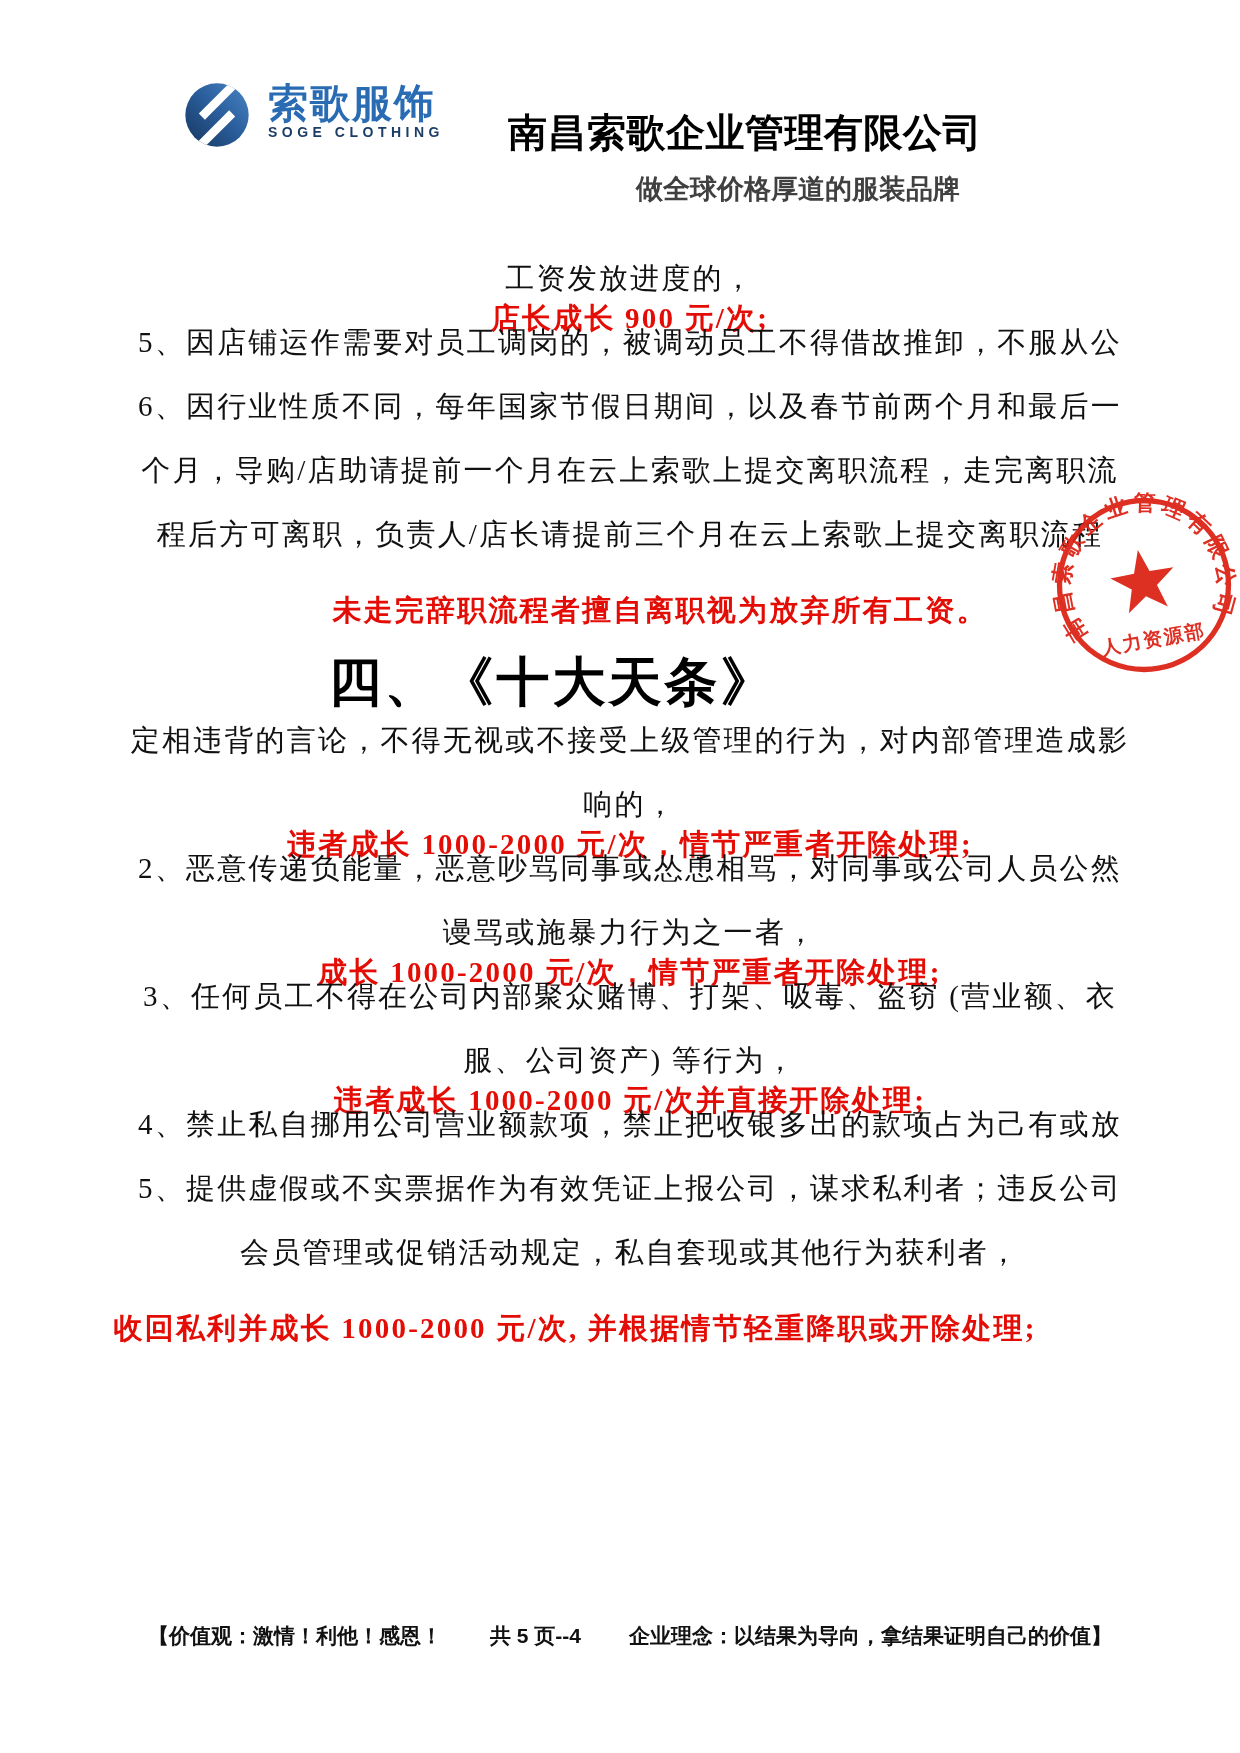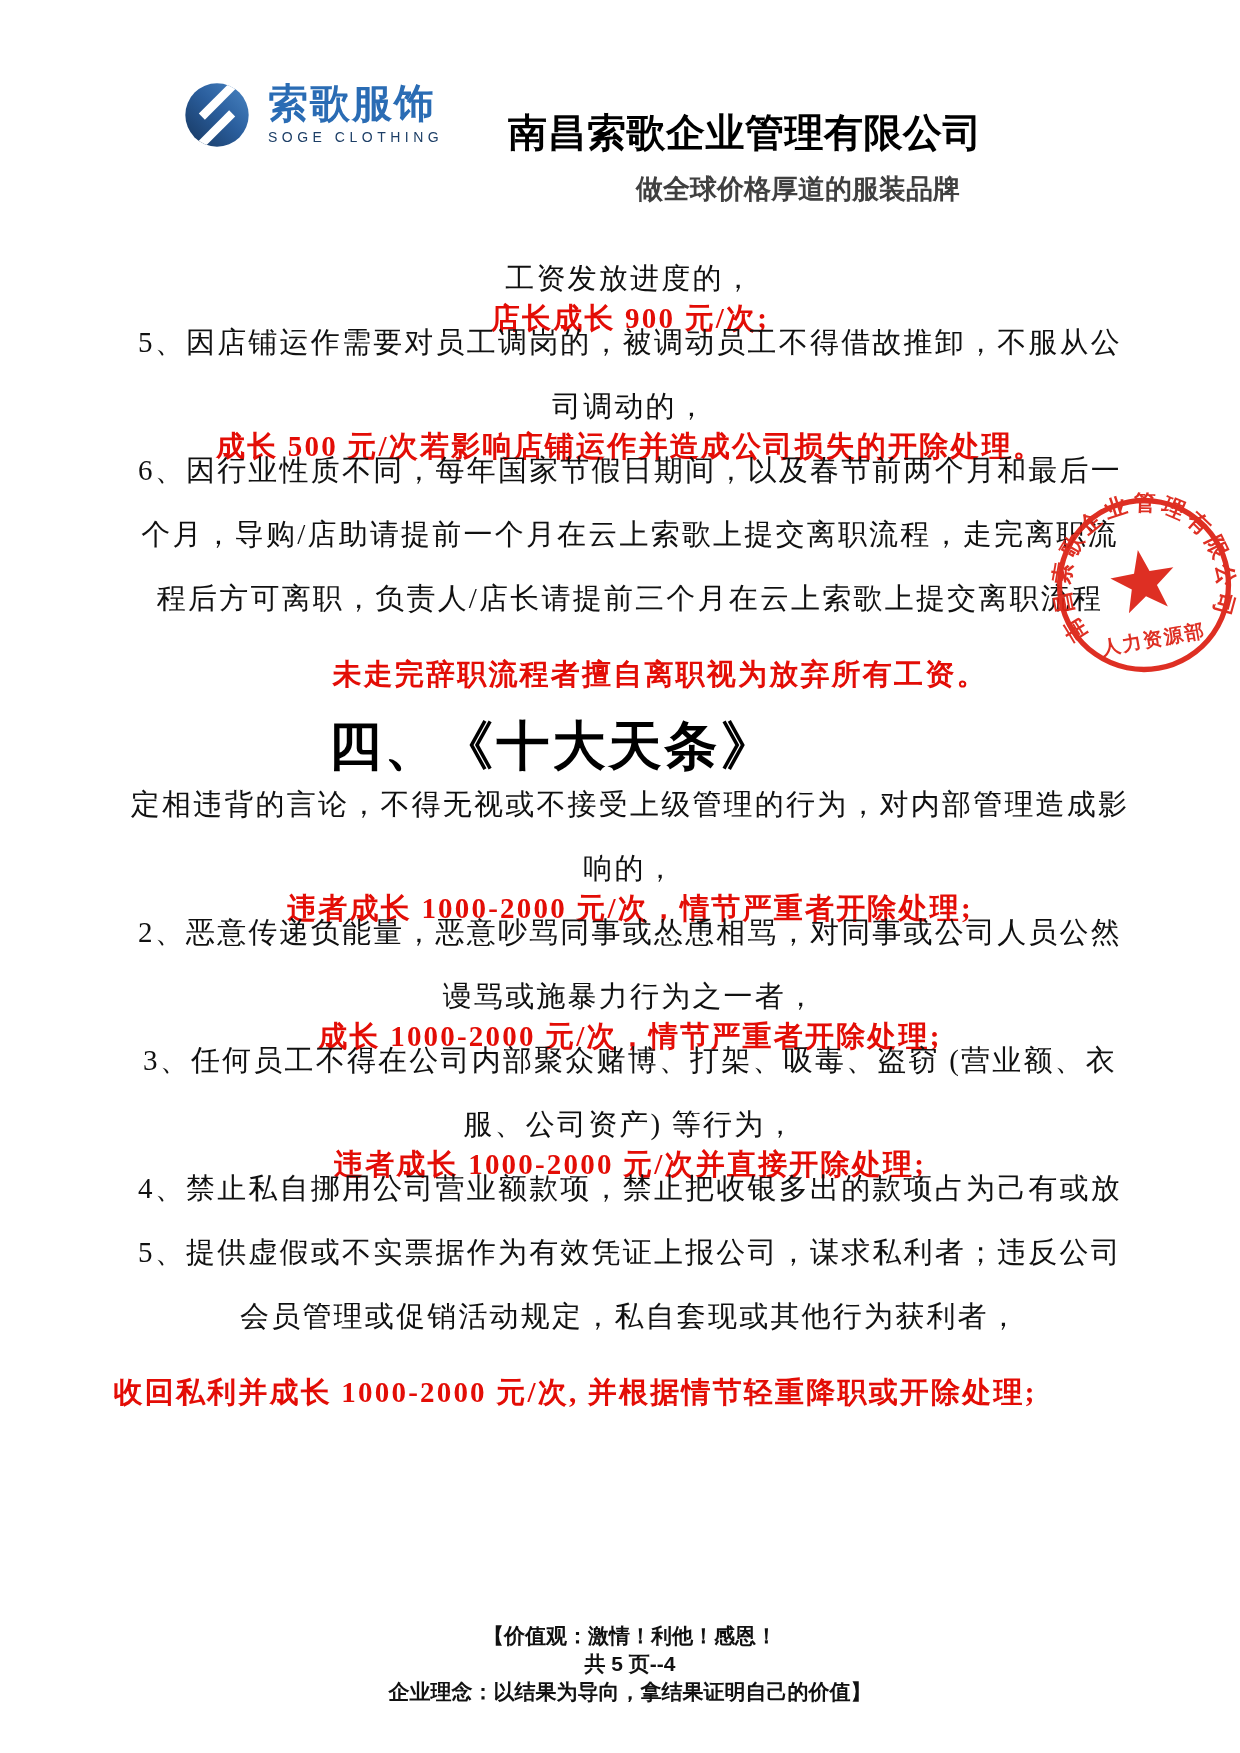--- a/index.html
+++ b/index.html
@@ -6,22 +6,22 @@
   .page{
     position:relative; width:1240px; height:1753px; margin:0 auto;
     background:#ffffff; overflow:hidden;
     font-family:"Liberation Serif","DejaVu Serif",serif; color:#111;
   }
   
   .logo{position:absolute; left:184px; top:82px; display:flex; align-items:flex-start; gap:18px;}
   .logo-icon{width:66px; height:66px; flex:0 0 66px;}
   .logo-cn{font-size:40px; font-weight:700; color:#2a6cb4; line-height:1.05;
            font-family:"Liberation Sans",sans-serif; letter-spacing:2px;}
-  .logo-en{font-size:14px; font-weight:400; color:#1c3e66; letter-spacing:4.5px;
-           font-family:"Liberation Sans",sans-serif; margin-top:5px;}
+  .logo-en{font-size:14px; font-weight:700; color:#1c3e66; letter-spacing:4.5px;
+           font-family:"Liberation Sans",sans-serif; }
   .company-title{position:absolute; left:508px; top:108px; font-size:39px; font-weight:900;
            color:#000; font-family:"Liberation Sans",sans-serif; letter-spacing:.5px; line-height:1.3;}
   .tagline{position:absolute; left:636px; top:172px; font-size:27px; font-weight:700;
            color:#404040; font-family:"Liberation Sans",sans-serif; line-height:1.3;}
   
   .doc-body{position:absolute; left:148px; top:259px; width:964px;}
   .line{height:64px; display:flex; align-items:center; font-size:29px;
         letter-spacing:2.2px; white-space:nowrap;flex-direction:column;}
   .red{color:#e30d06; font-weight:700;}
   .l-between{justify-content:space-between;}
@@ -29,21 +29,21 @@
   .shift-right{padding-left:60px;}
   .shift-left{padding-right:110px;}
   .section-heading{height:78px; line-height:78px; text-align:center; padding-right:155px;
         font-size:53px; font-weight:700; letter-spacing:3px; color:#000000;}
   
   .stamp{position:absolute; left:1048px; top:489px; width:192px; height:192px;
          opacity:.95; pointer-events:none;}
   
   .footer{position:absolute; left:148px; top:1622px; width:964px; display:flex;
           justify-content:space-between; align-items:center;
-          font-family:"Liberation Sans",sans-serif; font-size:21px; font-weight:700; color:#111;flex-direction:column;}
+          font-family:"Liberation Sans",sans-serif; font-size:21px; font-weight:700; color:#111;}
 </style>
 </head>
 <body>
 
 <div class="page">
 
   <div class="logo">
     <svg class="logo-icon" viewBox="-50 -50 100 100">
       <defs>
         <linearGradient id="lg" x1="0" y1="1" x2="1" y2="0">
@@ -71,24 +71,20 @@
   <div class="tagline">做全球价格厚道的服装品牌</div>
 
   <div class="doc-body">
 
     <div class="line l-between">
       <span>工资发放进度的，</span>
       <span class="red">店长成长 900 元/次;</span>
     </div>
     <div class="line">
       <span>5、因店铺运作需要对员工调岗的，被调动员工不得借故推卸，不服从公</span>
-    </div>
-    <div class="line l-between">
-      <span>司调动的，</span>
-      <span class="red">成长 500 元/次若影响店铺运作并造成公司损失的开除处理。</span>
     </div>
     <div class="line">
       <span>6、因行业性质不同，每年国家节假日期间，以及春节前两个月和最后一</span>
     </div>
     <div class="line">
       <span>个月，导购/店助请提前一个月在云上索歌上提交离职流程，走完离职流</span>
     </div>
     <div class="line">
       <span>程后方可离职，负责人/店长请提前三个月在云上索歌上提交离职流程</span>
     </div>

